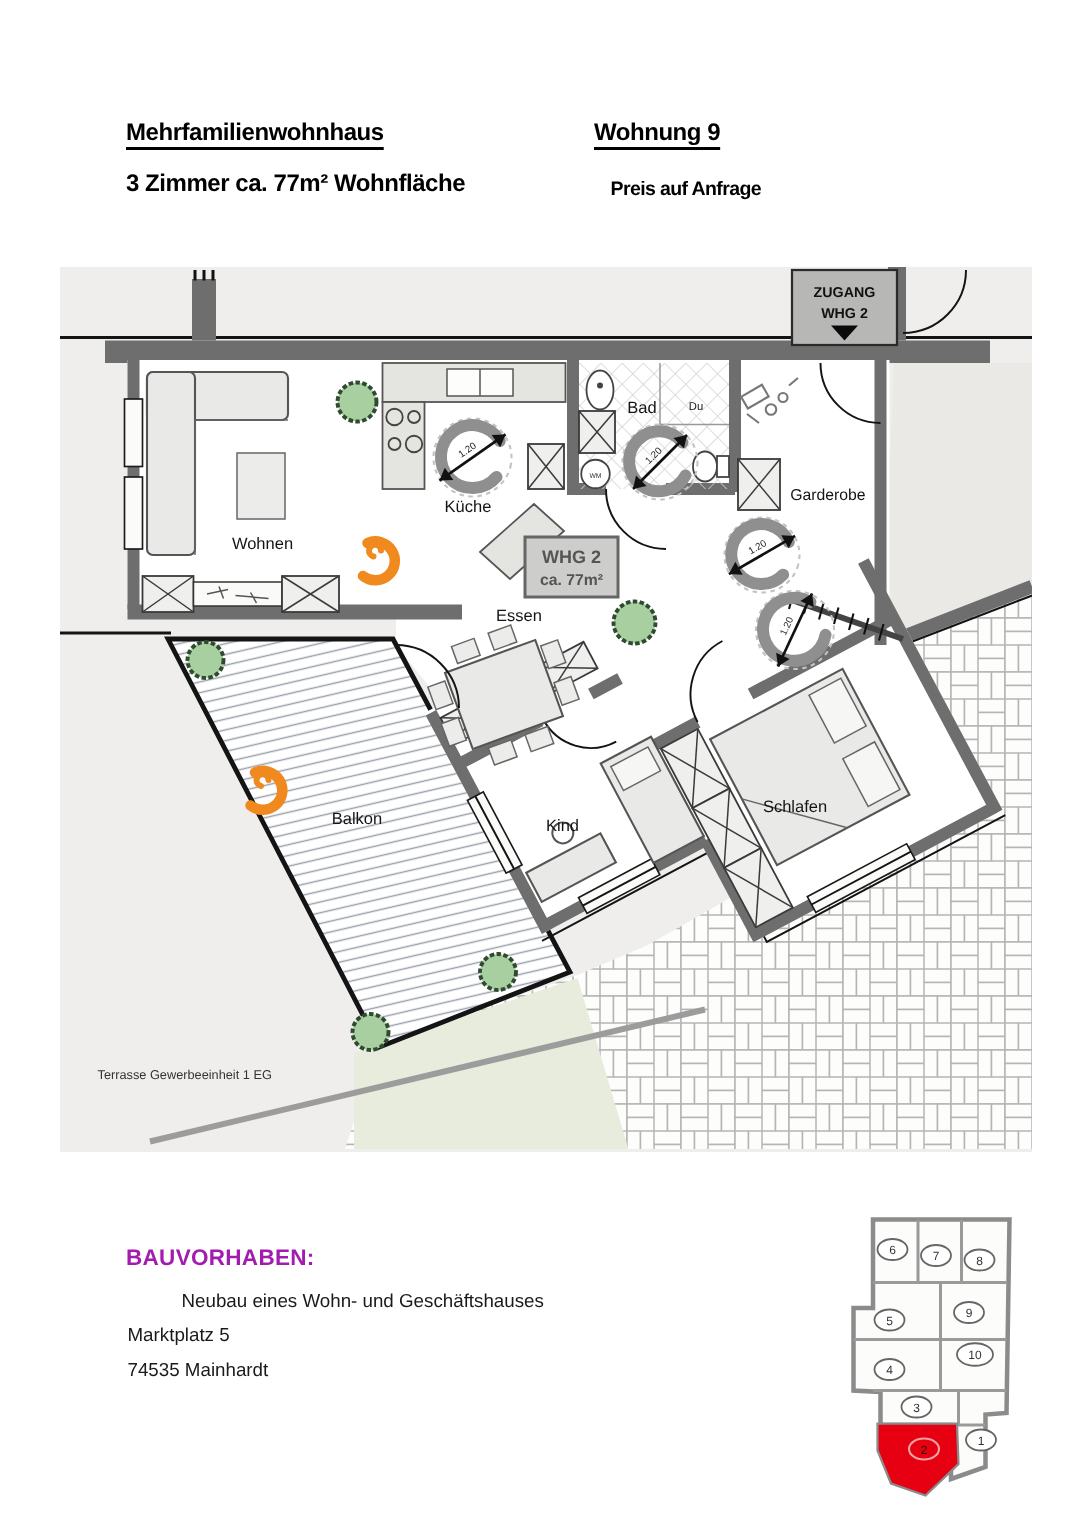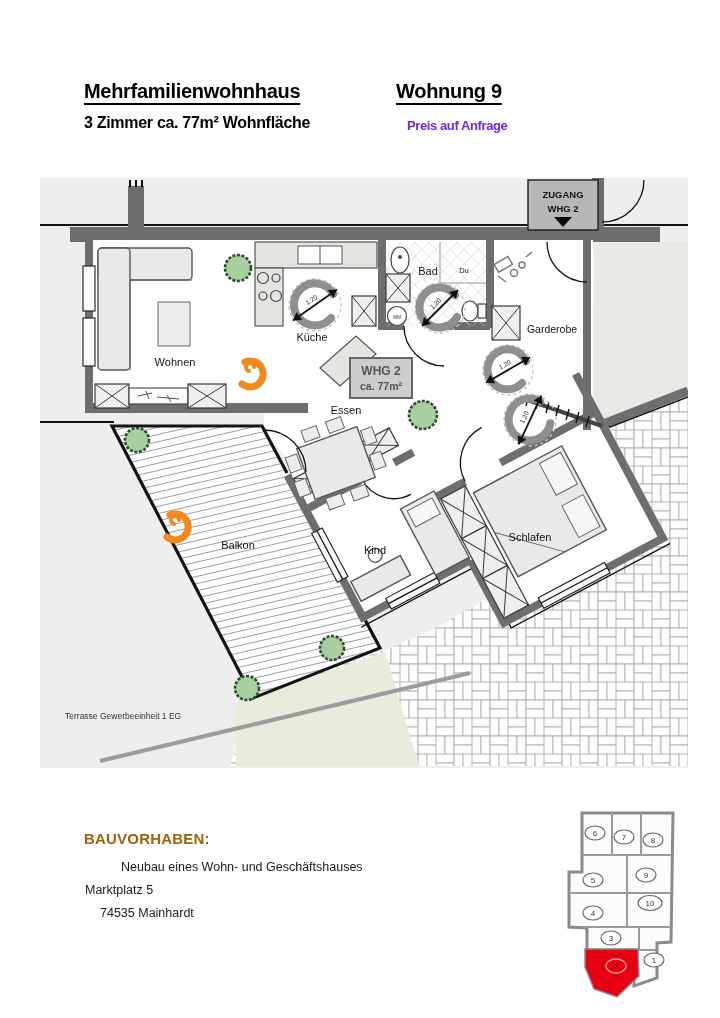--- a/index.html
+++ b/index.html
@@ -1,23 +1,23 @@
 <!DOCTYPE html>
 <html><head>
 <meta charset="utf-8">
 <style>
   html,body{margin:0;padding:0;background:#ffffff;}
   body{width:720px;height:1018px;position:relative;font-family:"Liberation Sans",sans-serif;color:#111;overflow:hidden;}
   .abs{position:absolute;}
   
-  .title{font-size:20px;font-weight:bold;letter-spacing:-0.3px;text-decoration:underline;text-decoration-thickness:2px;text-underline-offset:5px;color:#000;}
+  .title{font-size:16px;font-weight:bold;letter-spacing:-0.3px;text-decoration:underline;text-decoration-thickness:2px;text-underline-offset:5px;color:#000;}
   .subtitle{font-size:16px;font-weight:bold;letter-spacing:-0.3px;color:#000;}
-  .subtitle-r{font-size:13px;font-weight:bold;letter-spacing:-0.4px;color:#6d28d9;}
+  .subtitle-r{font-size:13px;font-weight:bold;letter-spacing:-0.4px;color:#000000;}
   
-  .f-head{font-size:15px;font-weight:bold;letter-spacing:0.2px;color:#a16207;}
+  .f-head{font-size:15px;font-weight:bold;letter-spacing:0.2px;color:#a21caf;}
   .f-line{font-size:12.5px;color:#1a1a1a;}
   
   text{font-family:"Liberation Sans",sans-serif;}
   .room-label{font-size:11px;fill:#141414;}
   .small-label{font-size:7.5px;fill:#141414;}
   .tiny{font-size:8.5px;fill:#333;}
   .wall{stroke:#6e6e6e;stroke-width:8;fill:none;}
   .wall10{stroke:#6e6e6e;stroke-width:10;fill:none;}
   .thin{stroke:#141414;stroke-width:1.3;fill:none;}
   .furn{fill:#e9e9e7;stroke:#555;stroke-width:1.4;}
@@ -327,21 +327,21 @@
   <text x="335" y="376" text-anchor="middle" class="room-label">Kind</text>
   <text x="490" y="363" text-anchor="middle" class="room-label">Schlafen</text>
   <text x="198" y="371" text-anchor="middle" class="room-label">Balkon</text>
   <text x="25" y="541" class="tiny">Terrasse Gewerbeeinheit 1 EG</text>
 </svg>
 </div>
 
 <div class="abs f-head" style="left:84px;top:830px;">BAUVORHABEN:</div>
 <div class="abs f-line" style="left:85px;top:860px;margin-left:36px;">Neubau eines Wohn- und Geschäftshauses</div>
 <div class="abs f-line" style="left:85px;top:883px;text-align:center;">Marktplatz 5</div>
-<div class="abs f-line" style="left:100px;top:906px;">74535 Mainhardt</div>
+<div class="abs f-line" style="left:85px;top:906px;">74535 Mainhardt</div>
 
 <div class="abs" style="left:557px;top:800px;">
 <svg width="163" height="215" viewBox="0 0 163 215">
   <polygon points="25,13 116,13 114,142 100,143 100,178 77,186 77,150 30,150 30,128 12,127 12,72 25,72" fill="#fcfcfb" stroke="#8b8b8b" stroke-width="3"></polygon>
   <g stroke="#9a9a9a" stroke-width="2">
     <line x1="25" y1="55" x2="114" y2="55"></line>
         <line x1="55" y1="13" x2="55" y2="55"></line>
         <line x1="84" y1="13" x2="84" y2="55"></line>
     <line x1="12" y1="93" x2="114" y2="93"></line>
         <line x1="70" y1="55" x2="70" y2="93"></line>

